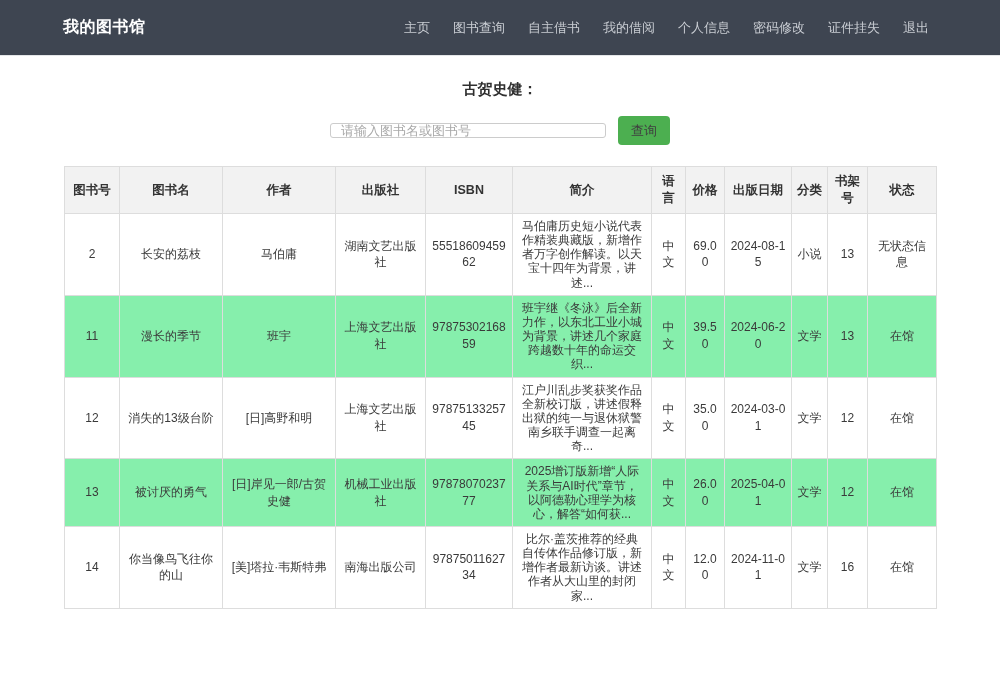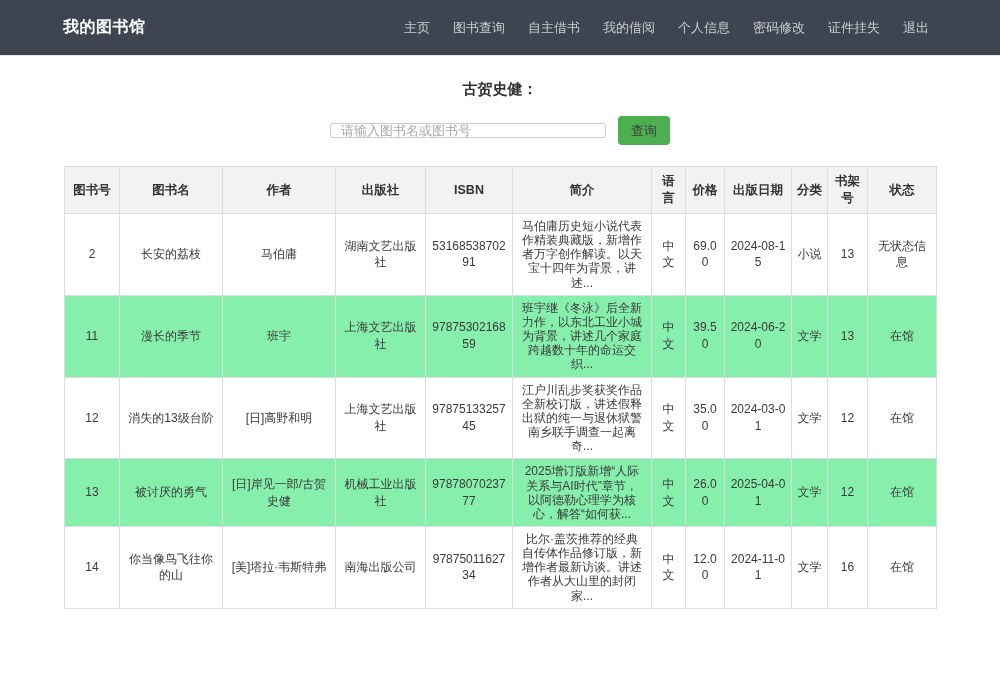--- a/index.html
+++ b/index.html
@@ -176,21 +176,21 @@
           <th>书架号</th>
           <th>状态</th>
         </tr>
     </thead>
     <tbody>
         <tr>
           <td class="cell-book-id">2</td>
           <td class="cell-title">长安的荔枝</td>
           <td class="cell-author">马伯庸</td>
           <td class="cell-publisher">湖南文艺出版社</td>
-          <td class="cell-isbn">5316853870291</td>
+          <td class="cell-isbn">5551860945962</td>
           <td class="cell-summary">马伯庸历史短小说代表作精装典藏版，新增作者万字创作解读。以天宝十四年为背景，讲述...</td>
           <td class="cell-language">中文</td>
           <td class="cell-price">69.00</td>
           <td class="cell-publish-date">2024-08-15</td>
           <td class="cell-category">小说</td>
           <td class="cell-shelf-no">13</td>
           <td class="cell-status">无状态信息</td>
         </tr>
         <tr class="striped">
           <td class="cell-book-id">11</td>

